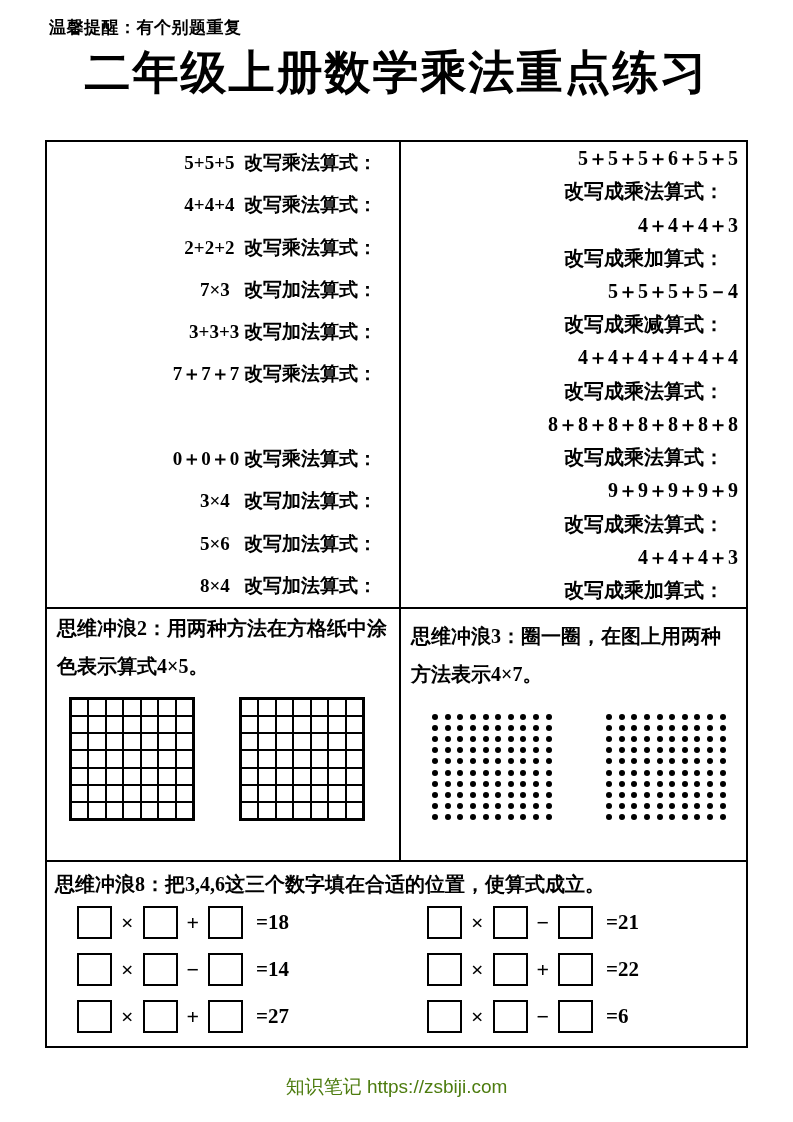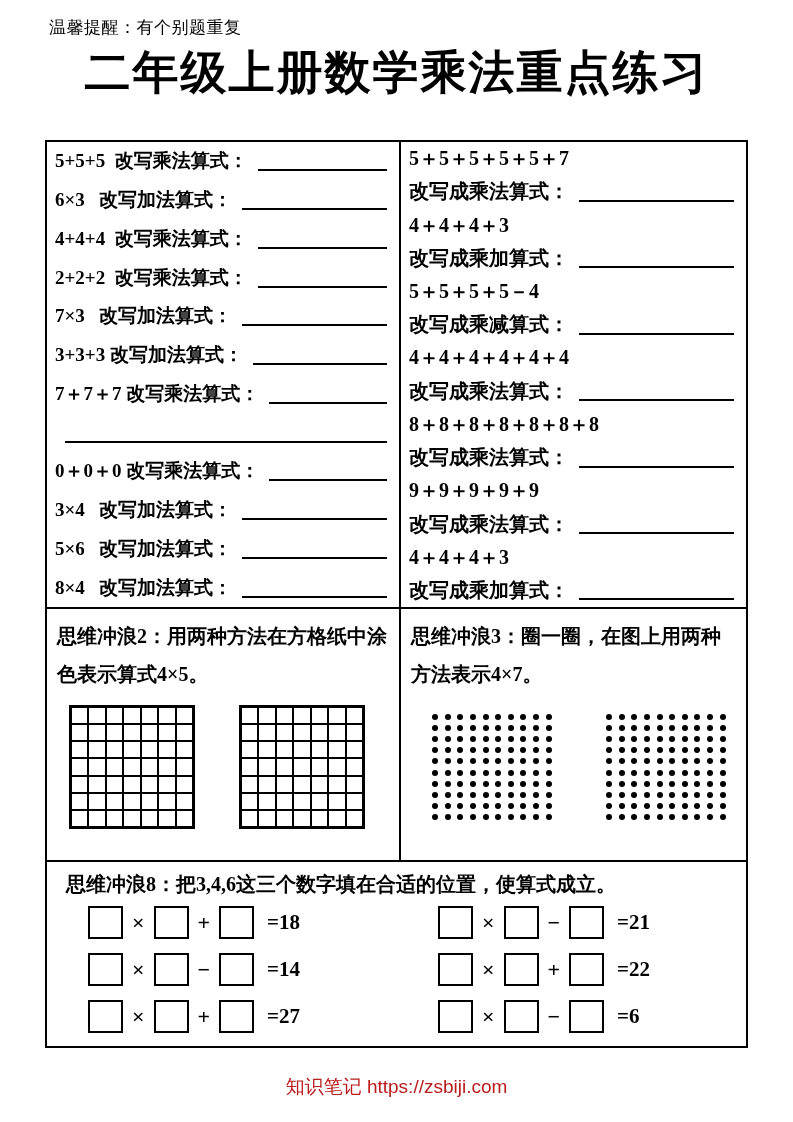--- a/index.html
+++ b/index.html
@@ -3,88 +3,84 @@
 <meta charset="utf-8">
 <style>
   * { margin:0; padding:0; box-sizing:border-box; }
   body { background:#fff; }
   .page {
     position:relative; width:793px; height:1122px; background:#ffffff;
     font-family:"Liberation Serif", serif; color:#000; overflow:hidden;
   }
   .reminder {
     position:absolute; left:49px; top:16px;
-    font-size:17px; font-weight:400; letter-spacing:0.5px;text-align:center;
+    font-size:17px; font-weight:700; letter-spacing:0.5px;text-align:center;
   }
   .title {
     position:absolute; left:0; right:0; top:42px; text-align:center;
     font-size:46px; font-weight:900; letter-spacing:2px;
   }
   .sheet {
     position:absolute; left:45px; top:140px; width:703px; height:908px;
     border:2px solid #000; display:flex; flex-direction:column;
   }
   
   .sec1 { display:flex; height:467px; border-bottom:2px solid #000; }
-  .col { display:flex; flex-direction:column; }
+  .col { display:flex; flex-direction:column;align-items:flex-end; }
   .colL { width:354px; border-right:2px solid #000; }
   .colR { flex:1; }
   .qrow { flex:1; display:flex; align-items:center; padding:0 8px; font-size:19px; font-weight:700; }
   .colR .qrow { font-size:20px; }
   .qtext { white-space:pre; }
   .blank {
     flex:1; height:1px; border-bottom:2px solid #000;
     margin:0 4px 0 10px; transform:translateY(9px);
   }
   
   .sec2 { display:flex; height:253px; border-bottom:2px solid #000; }
-  .cellL { width:354px; border-right:2px solid #000; padding:8px 10px 0 10px; }
+  .cellL { width:354px; border-right:2px solid #000; padding:0 10px 0 10px; }
   .cellR { flex:1; padding:8px 10px 0 10px; }
   .prompt { font-size:20px; font-weight:700; line-height:1.9; }
   .grids { display:flex; gap:44px; margin:12px 0 0 12px; }
   .square-grid { display:grid; width:126px; height:124px; border:2px solid #000; background:#fff; }
   .square-grid div { border:0.7px solid #000; }
   .dots { display:flex; gap:48px; margin:18px 0 0 18px; }
   .dot-grid { display:grid; width:126px; height:112px; }
   .dot-grid div { width:6px; height:6px; border-radius:50%; background:#000; align-self:center; justify-self:center; }
   
-  .sec3 { flex:1; padding:8px 8px 0 8px;margin-left:11px; }
+  .sec3 { flex:1; padding:8px 8px 0 8px; }
   .sec3 .prompt { line-height:1.4; }
   .eqs { display:flex; margin:8px 0 0 22px; gap:58px; }
   .eqcol { display:flex; flex-direction:column; gap:14px; width:292px; }
   .eq { display:flex; align-items:center; gap:9px; font-weight:700; }
   .eqbox { width:35px; height:33px; border:2px solid #000; background:#fff; }
   .op { font-size:22px; font-weight:700; }
   .result { font-size:21px; font-weight:700; margin-left:4px; }
   
   .footer {
     position:absolute; left:0; right:0; bottom:22px; text-align:center;
-    font-family:"Liberation Sans", sans-serif; font-size:19px; color:#b91c1c;
+    font-family:"Liberation Sans", sans-serif; font-size:19px; color:#4d7c0f;
   }
 </style>
 </head>
 <body>
 
 <div class="page">
   <div class="reminder">温馨提醒：有个别题重复</div>
   <div class="title">二年级上册数学乘法重点练习</div>
 
   <div class="sheet">
 
     <div class="sec1">
       <div class="col colL">
         <div class="qrow">
             <span class="qtext">5+5+5  改写乘法算式：</span>
             <span class="blank"></span>
           </div>
         <div class="qrow">
-            <span class="qtext">6×3   改写加法算式：</span>
-            <span class="blank"></span>
-          </div>
-        <div class="qrow">
             <span class="qtext">4+4+4  改写乘法算式：</span>
             <span class="blank"></span>
           </div>
         <div class="qrow">
             <span class="qtext">2+2+2  改写乘法算式：</span>
             <span class="blank"></span>
           </div>
         <div class="qrow">
             <span class="qtext">7×3   改写加法算式：</span>
             <span class="blank"></span>
@@ -112,21 +108,21 @@
             <span class="qtext">5×6   改写加法算式：</span>
             <span class="blank"></span>
           </div>
         <div class="qrow">
             <span class="qtext">8×4   改写加法算式：</span>
             <span class="blank"></span>
           </div>
       </div>
       <div class="col colR">
         <div class="qrow">
-            <span class="qtext">5＋5＋5＋5＋5＋7</span>
+            <span class="qtext">5＋5＋5＋6＋5＋5</span>
           </div>
         <div class="qrow">
             <span class="qtext">改写成乘法算式：</span>
             <span class="blank"></span>
           </div>
         <div class="qrow">
             <span class="qtext">4＋4＋4＋3</span>
           </div>
         <div class="qrow">
             <span class="qtext">改写成乘加算式：</span>

